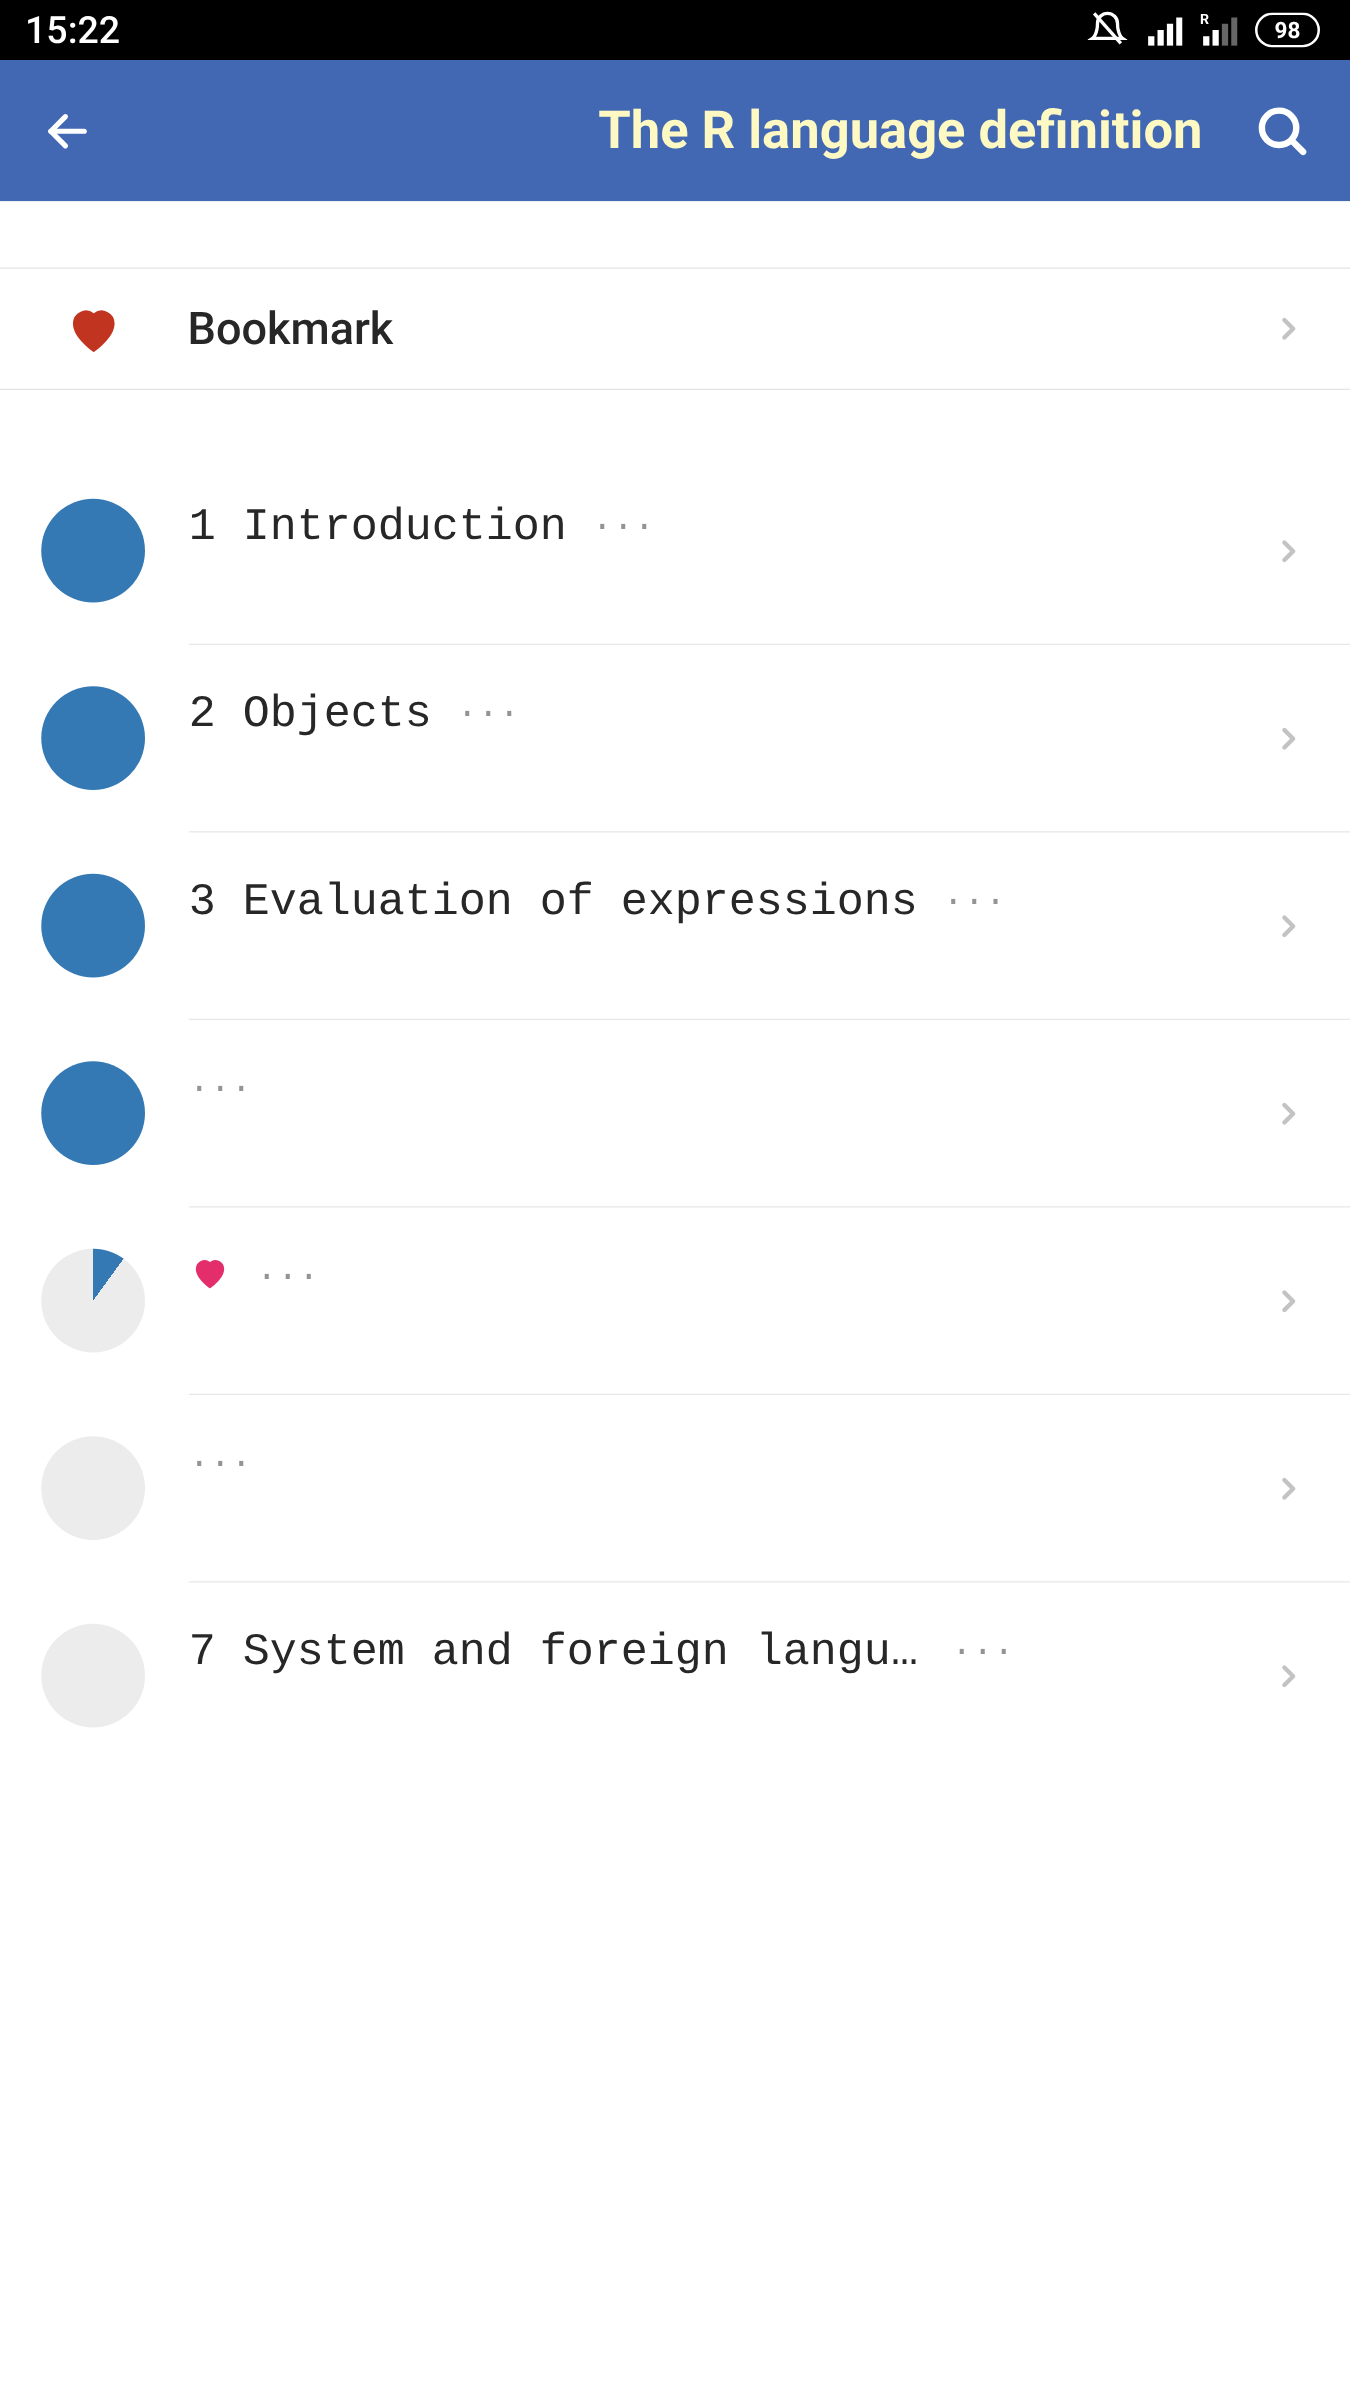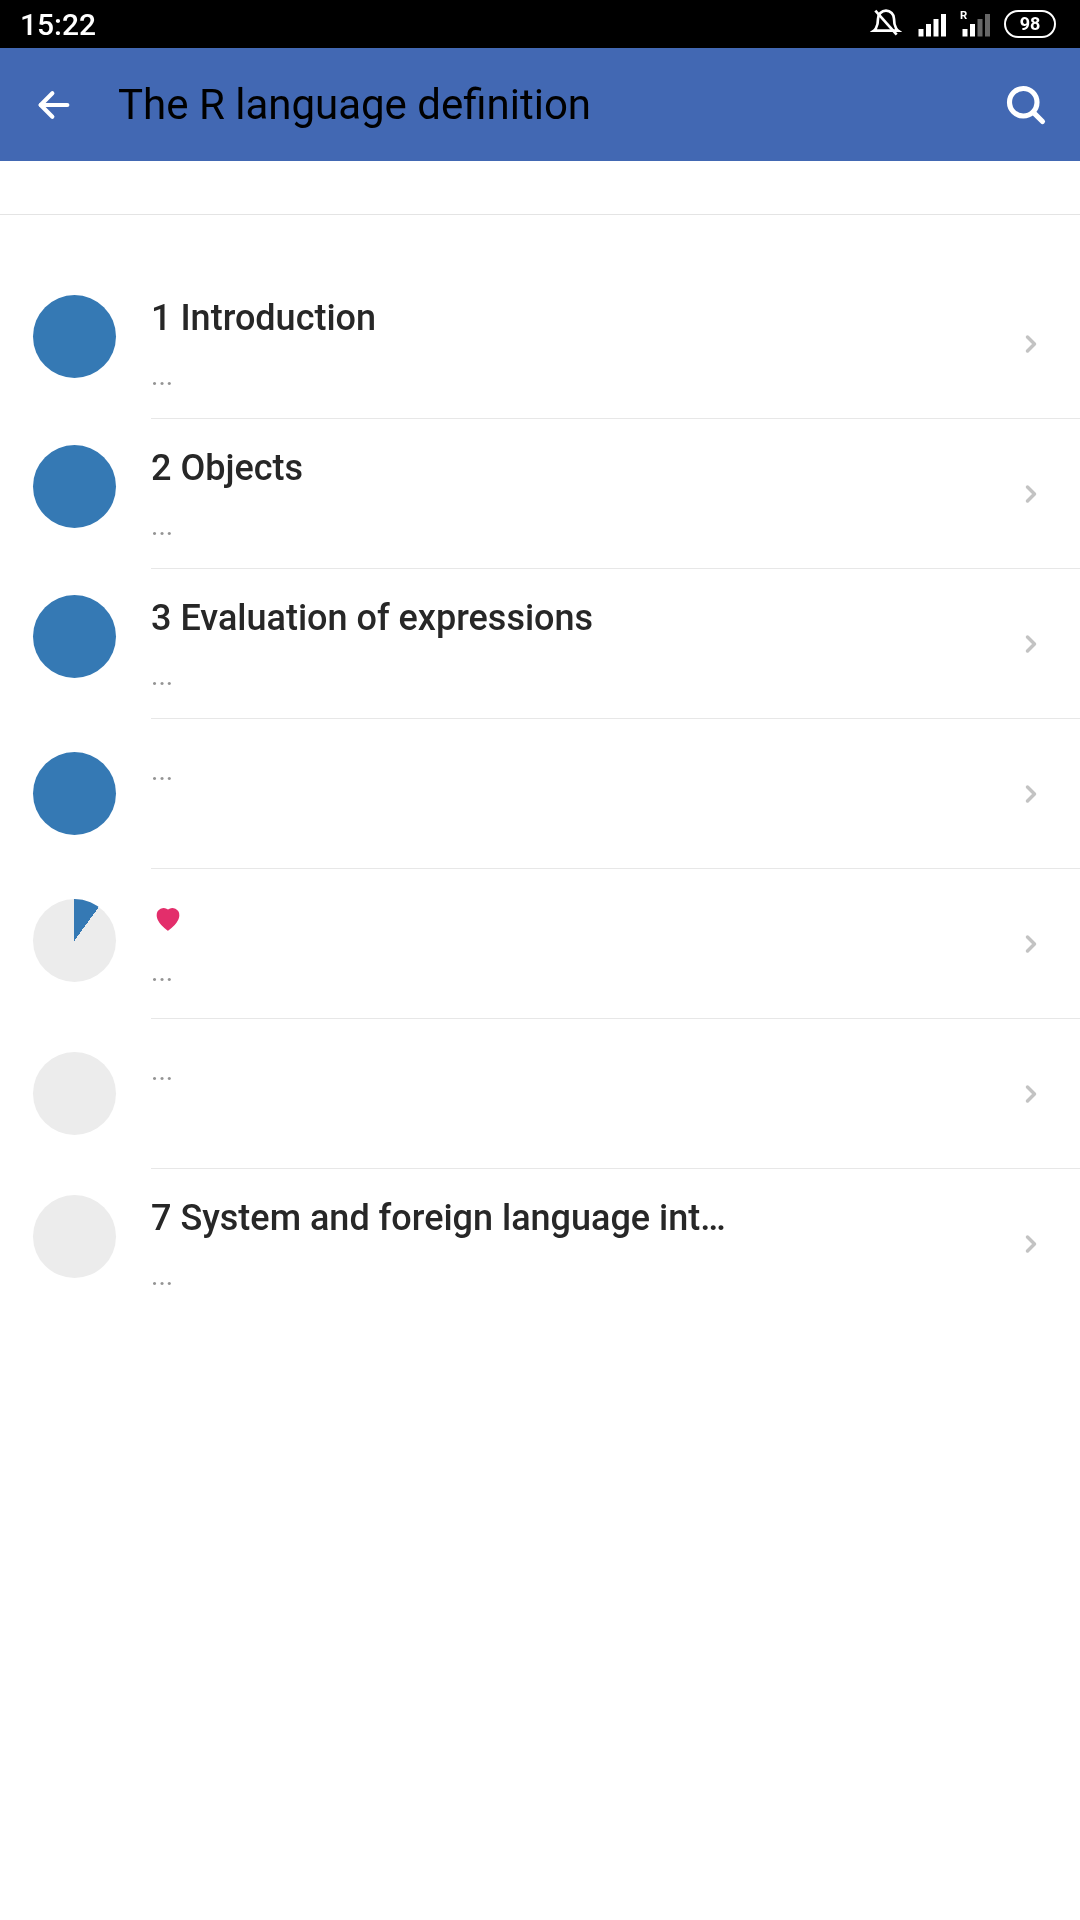--- a/index.html
+++ b/index.html
@@ -25,23 +25,24 @@
       background: #4268b3;
       height: 113px;
       display: flex;
       align-items: center;
       padding: 0 30px;
       gap: 40px;
       box-shadow: 0 2px 4px rgba(0,0,0,0.15);
     }
     .app-title {
       flex: 1;
-      color: #000000;
+      color: #fef9c3;
       font-size: 42px;
-      font-weight: 400;
+      font-weight: 700;
+      text-align: right;
     }
     .icon-btn {
       width: 48px;
       height: 48px;
       display: flex;
       align-items: center;
       justify-content: center;
       cursor: pointer;
     }
     .content { background: #fff; }
@@ -103,23 +104,24 @@
     .circle.partial::after {
       content: "";
       position: absolute;
       top: 0; left: 0; right: 0; bottom: 0;
       background: conic-gradient(#3579b4 0deg 36deg, transparent 36deg 360deg);
       border-radius: 50%;
     }
     .item-text {
       flex: 1;
       display: flex;
-      flex-direction: column;
+      flex-direction: row;
       gap: 20px;
       padding-top: 2px;
+      font-family: Liberation Mono, monospace;
     }
     .item-title-row { display: flex; align-items: center; gap: 12px; }
     .item-title {
       font-size: 36px;
       font-weight: 500;
       color: #272727;
       white-space: nowrap;
       overflow: hidden;
       text-overflow: ellipsis;
       max-width: 590px;
@@ -175,20 +177,29 @@
     <svg width="44" height="44" viewBox="0 0 24 24" fill="none" stroke="#fff" stroke-width="2.8" stroke-linecap="round">
       <circle cx="10.5" cy="10.5" r="7.5"></circle>
       <line x1="21" y1="21" x2="16" y2="16"></line>
     </svg>
   </div>
 </div>
 
 <div class="content">
   <div class="spacer-top"></div>
 
+  <div class="bookmark-row">
+    <svg width="50" height="50" viewBox="0 0 24 24" fill="#c13520">
+      <path d="M12 21s-8-5.33-8-11a5 5 0 0 1 8-4 5 5 0 0 1 8 4c0 5.67-8 11-8 11z"></path>
+    </svg>
+    <div class="bookmark-label">Bookmark</div>
+    <svg class="chevron" width="28" height="28" viewBox="0 0 24 24" fill="none" stroke="#c3c3c3" stroke-width="3" stroke-linecap="round" stroke-linejoin="round">
+      <polyline points="9 18 15 12 9 6"></polyline>
+    </svg>
+  </div>
 
   <div class="spacer-gap"></div>
 
 
   <div id="list-container">
       <div class="list-item">
         <div class="list-item-inner">
           <div class="circle full"></div>
           <div class="item-text">
             <div class="item-title-row">

